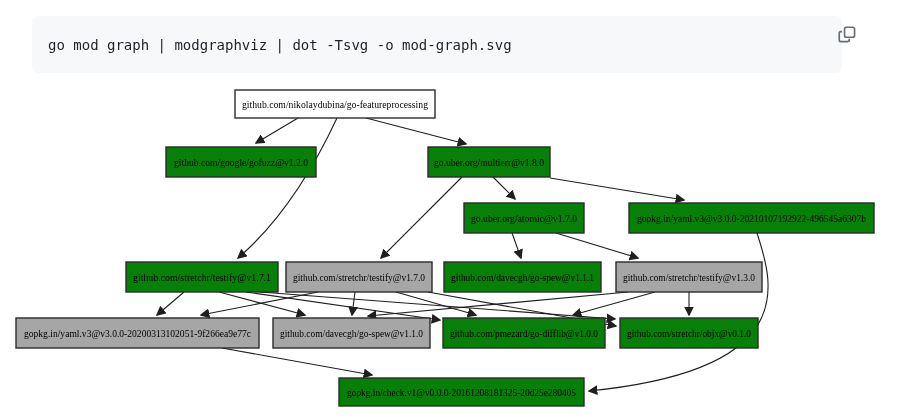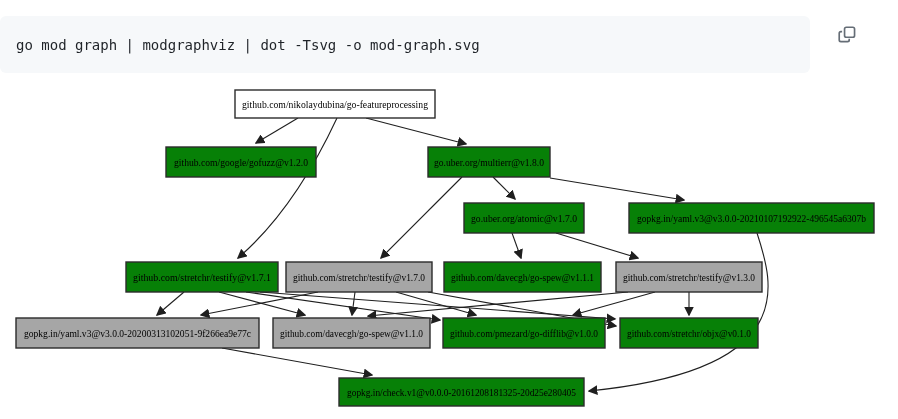--- a/index.html
+++ b/index.html
@@ -1,18 +1,18 @@
 <!DOCTYPE html>
 <html><head>
 <meta charset="utf-8">
 <style>
   html,body{margin:0;padding:0;background:#ffffff;}
   body{width:898px;height:419px;position:relative;overflow:hidden;
        font-family:"Liberation Sans","DejaVu Sans",sans-serif;}
-  .codebar{position:absolute;left:0;top:16px;width:810px;height:57px;
+  .codebar{position:absolute;left:32px;top:16px;width:810px;height:57px;
            background:#f6f8fa;border-radius:6px;box-sizing:border-box;
            display:flex;align-items:center;padding:0 16px;}
   .codebar code{font-family:"DejaVu Sans Mono","Liberation Mono",monospace;
                 font-size:14px;color:#1f2328;white-space:pre;}
   .copybtn{position:absolute;left:832px;top:20px;width:30px;height:30px;
            background:transparent;border:none;padding:3px;cursor:pointer;
            display:flex;align-items:center;justify-content:center;}
   .graph{position:absolute;left:0;top:80px;}
   .edge{fill:none;stroke:#1f1f1f;stroke-width:1.1px;}
   .node rect{stroke:#2b2b2b;stroke-width:1.4px;}

